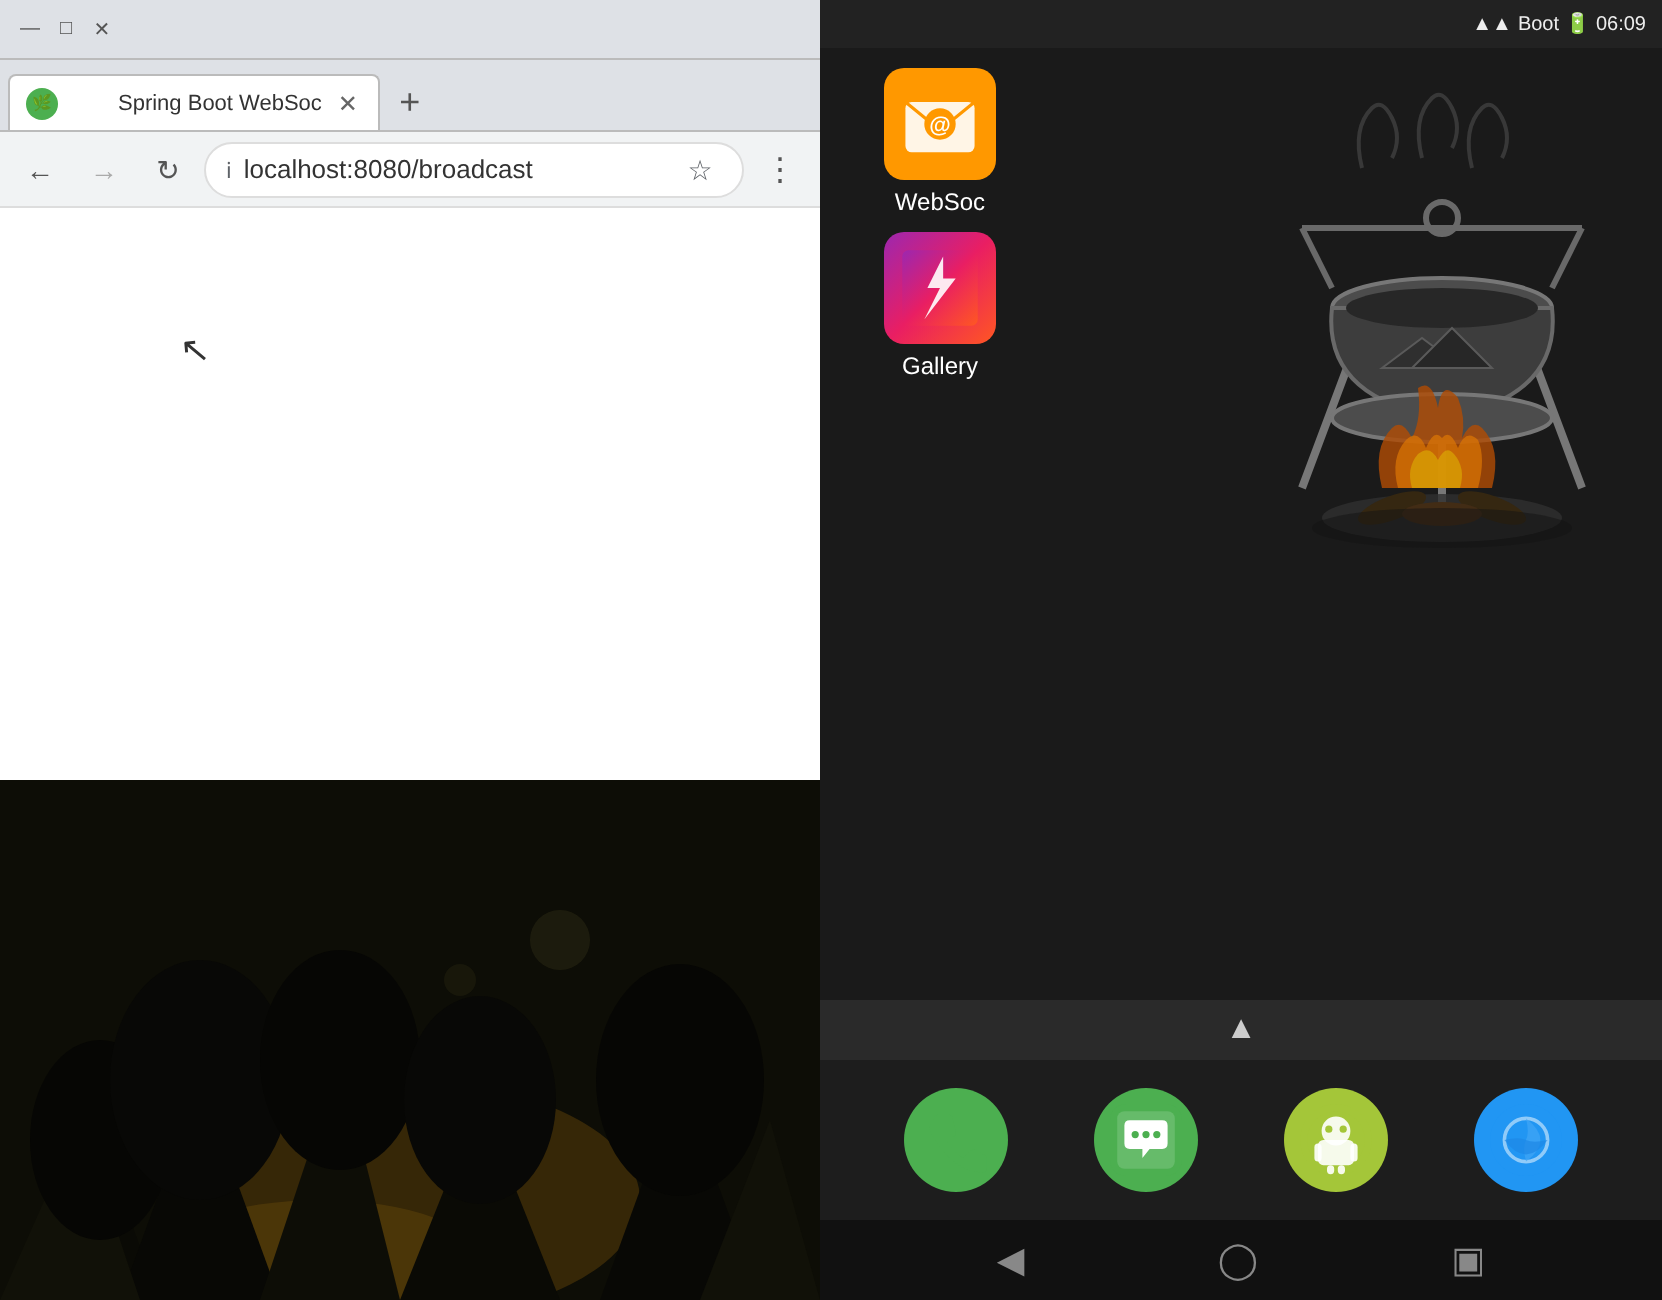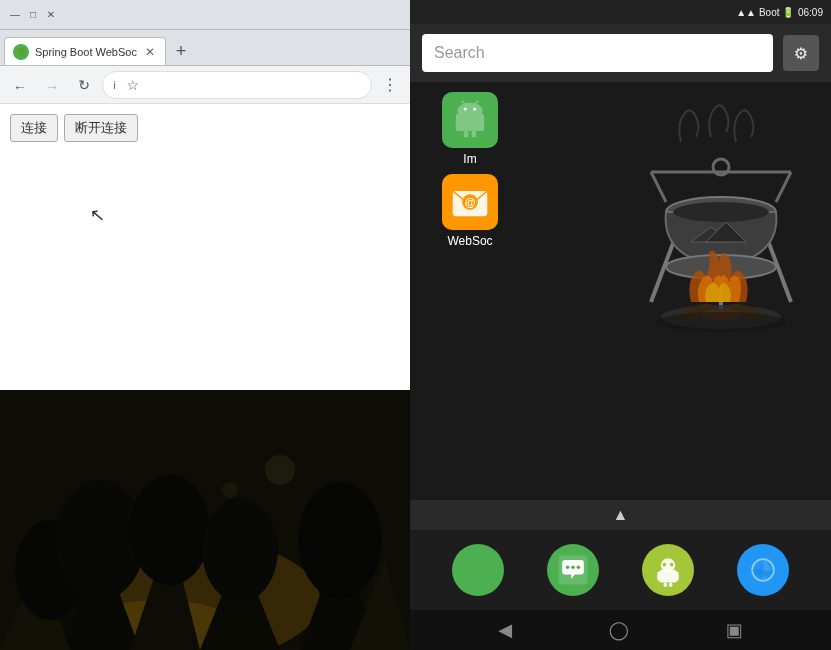--- a/index.html
+++ b/index.html
@@ -76,20 +76,21 @@
       font-size: 8px;
       flex-shrink: 0;
     }
 
     .tab-title {
       flex: 1;
       overflow: hidden;
       text-overflow: ellipsis;
       white-space: nowrap;
       font-size: 11px;
+      margin-left: 24px;
     }
 
     .tab-close {
       width: 14px;
       height: 14px;
       border: none;
       background: none;
       cursor: pointer;
       color: #666;
       font-size: 12px;
@@ -467,30 +468,27 @@
         </div>
         <div style="width:30px;height:28px;display:flex;align-items:center;justify-content:center;cursor:pointer;color:#555;font-size:18px;background:none;border:none;">+</div>
       </div>
 
       <div class="address-bar">
         <button class="nav-btn">←</button>
         <button class="nav-btn" style="color:#aaa;">→</button>
         <button class="nav-btn">↻</button>
         <div class="url-bar">
           <span class="lock-icon">ℹ</span>
+          <span class="url-text">localhost:8080/broadcast</span>
           <button class="star-btn">☆</button>
         </div>
         <button class="menu-btn">⋮</button>
       </div>
 
       <div class="browser-content">
-        <div class="btn-row">
-          <button class="cn-btn">连接</button>
-          <button class="cn-btn">断开连接</button>
-        </div>
         <div class="content-area">
           <div class="cursor">↖</div>
         </div>
       </div>
     </div>
 
     <div class="bottom-dark">
       <div class="dark-area-overlay"></div>
 
       <svg viewBox="0 0 410 260" style="position:absolute;inset:0;width:100%;height:100%;">
@@ -525,65 +523,56 @@
 
     <div class="android-status-bar">
       <div class="status-icons">
         <span>▲▲</span>
         <span>Boot</span>
         <span>🔋</span>
         <span>06:09</span>
       </div>
     </div>
 
-    <div class="android-search-bar">
-      <div class="search-input-wrapper">
-        <span class="search-placeholder">Search</span>
-      </div>
-      <div class="search-gear">
-        <span>⚙</span>
-      </div>
-    </div>
 
     <div class="android-main">
 
       <div class="app-grid">
 
-        <div class="app-item">
-          <div class="app-icon im-icon">
-            <svg viewBox="0 0 56 56" width="44" height="44">
-
-              <rect x="10" y="20" width="36" height="22" rx="3" fill="#81C784"></rect>
-              <ellipse cx="28" cy="16" rx="16" ry="10" fill="#81C784"></ellipse>
-              <circle cx="22" cy="14" r="2" fill="#fff"></circle>
-              <circle cx="34" cy="14" r="2" fill="#fff"></circle>
-              <rect x="10" y="28" width="6" height="14" rx="3" fill="#81C784"></rect>
-              <rect x="40" y="28" width="6" height="14" rx="3" fill="#81C784"></rect>
-              <rect x="20" y="42" width="6" height="8" rx="2" fill="#81C784"></rect>
-              <rect x="30" y="42" width="6" height="8" rx="2" fill="#81C784"></rect>
-              <line x1="22" y1="8" x2="18" y2="4" stroke="#81C784" stroke-width="2" stroke-linecap="round"></line>
-              <line x1="34" y1="8" x2="38" y2="4" stroke="#81C784" stroke-width="2" stroke-linecap="round"></line>
-            </svg>
-          </div>
-          <span class="app-label">Im</span>
-        </div>
 
 
         <div class="app-item">
           <div class="app-icon email-icon">
             <svg viewBox="0 0 56 56" width="44" height="44">
               <rect x="6" y="14" width="44" height="32" rx="4" fill="#fff" opacity="0.9"></rect>
               <polyline points="6,14 28,32 50,14" fill="none" stroke="#FF9800" stroke-width="2"></polyline>
               <circle cx="28" cy="28" r="10" fill="#FF9800"></circle>
               <text x="28" y="33" text-anchor="middle" font-size="14" fill="#fff" font-weight="bold">@</text>
             </svg>
           </div>
           <span class="app-label">WebSoc</span>
         </div>
 
+        <div class="app-item">
+          <div class="app-icon gallery-icon">
+            <svg viewBox="0 0 56 56" width="44" height="44">
+              <rect x="4" y="4" width="48" height="48" rx="4" fill="url(#gal-grad)"></rect>
+              <defs>
+                <linearGradient id="gal-grad" x1="0" y1="0" x2="1" y2="1">
+                  <stop offset="0%" stop-color="#9C27B0"></stop>
+                  <stop offset="50%" stop-color="#E91E63"></stop>
+                  <stop offset="100%" stop-color="#FF5722"></stop>
+                </linearGradient>
+              </defs>
+
+              <polygon points="30,8 20,28 28,28 18,48 38,22 30,22" fill="#fff" opacity="0.9"></polygon>
+            </svg>
+          </div>
+          <span class="app-label">Gallery</span>
+        </div>
 
       </div>
 
       <div class="wallpaper-area">
         <svg class="cauldron-svg" viewBox="0 0 200 280">
 
           <path d="M60 40 Q55 20 65 10 Q70 5 75 15 Q80 25 75 35" stroke="#555" stroke-width="2" fill="none" opacity="0.6"></path>
           <path d="M90 35 Q85 15 95 5 Q100 0 105 10 Q110 20 105 30" stroke="#555" stroke-width="2" fill="none" opacity="0.6"></path>
           <path d="M115 40 Q110 20 120 10 Q125 5 130 15 Q135 25 130 35" stroke="#555" stroke-width="2" fill="none" opacity="0.6"></path>
 

